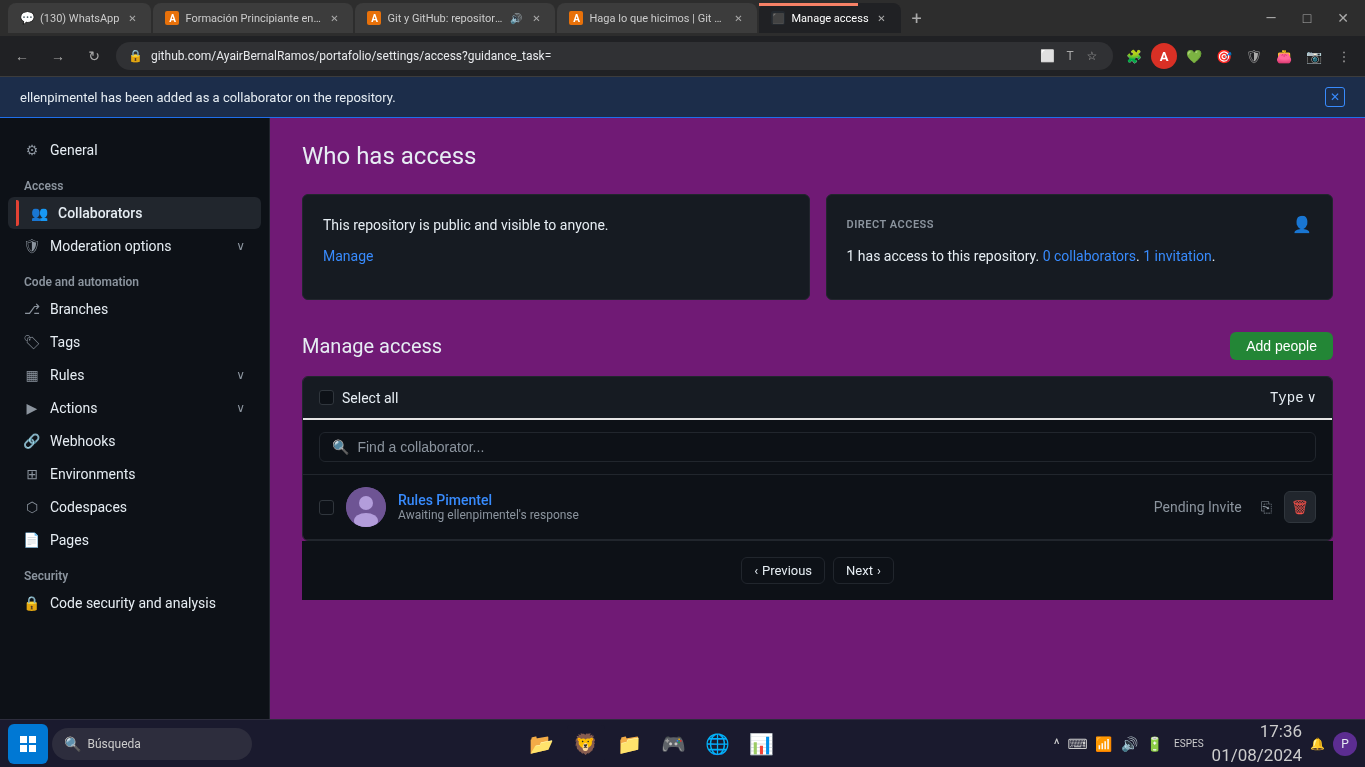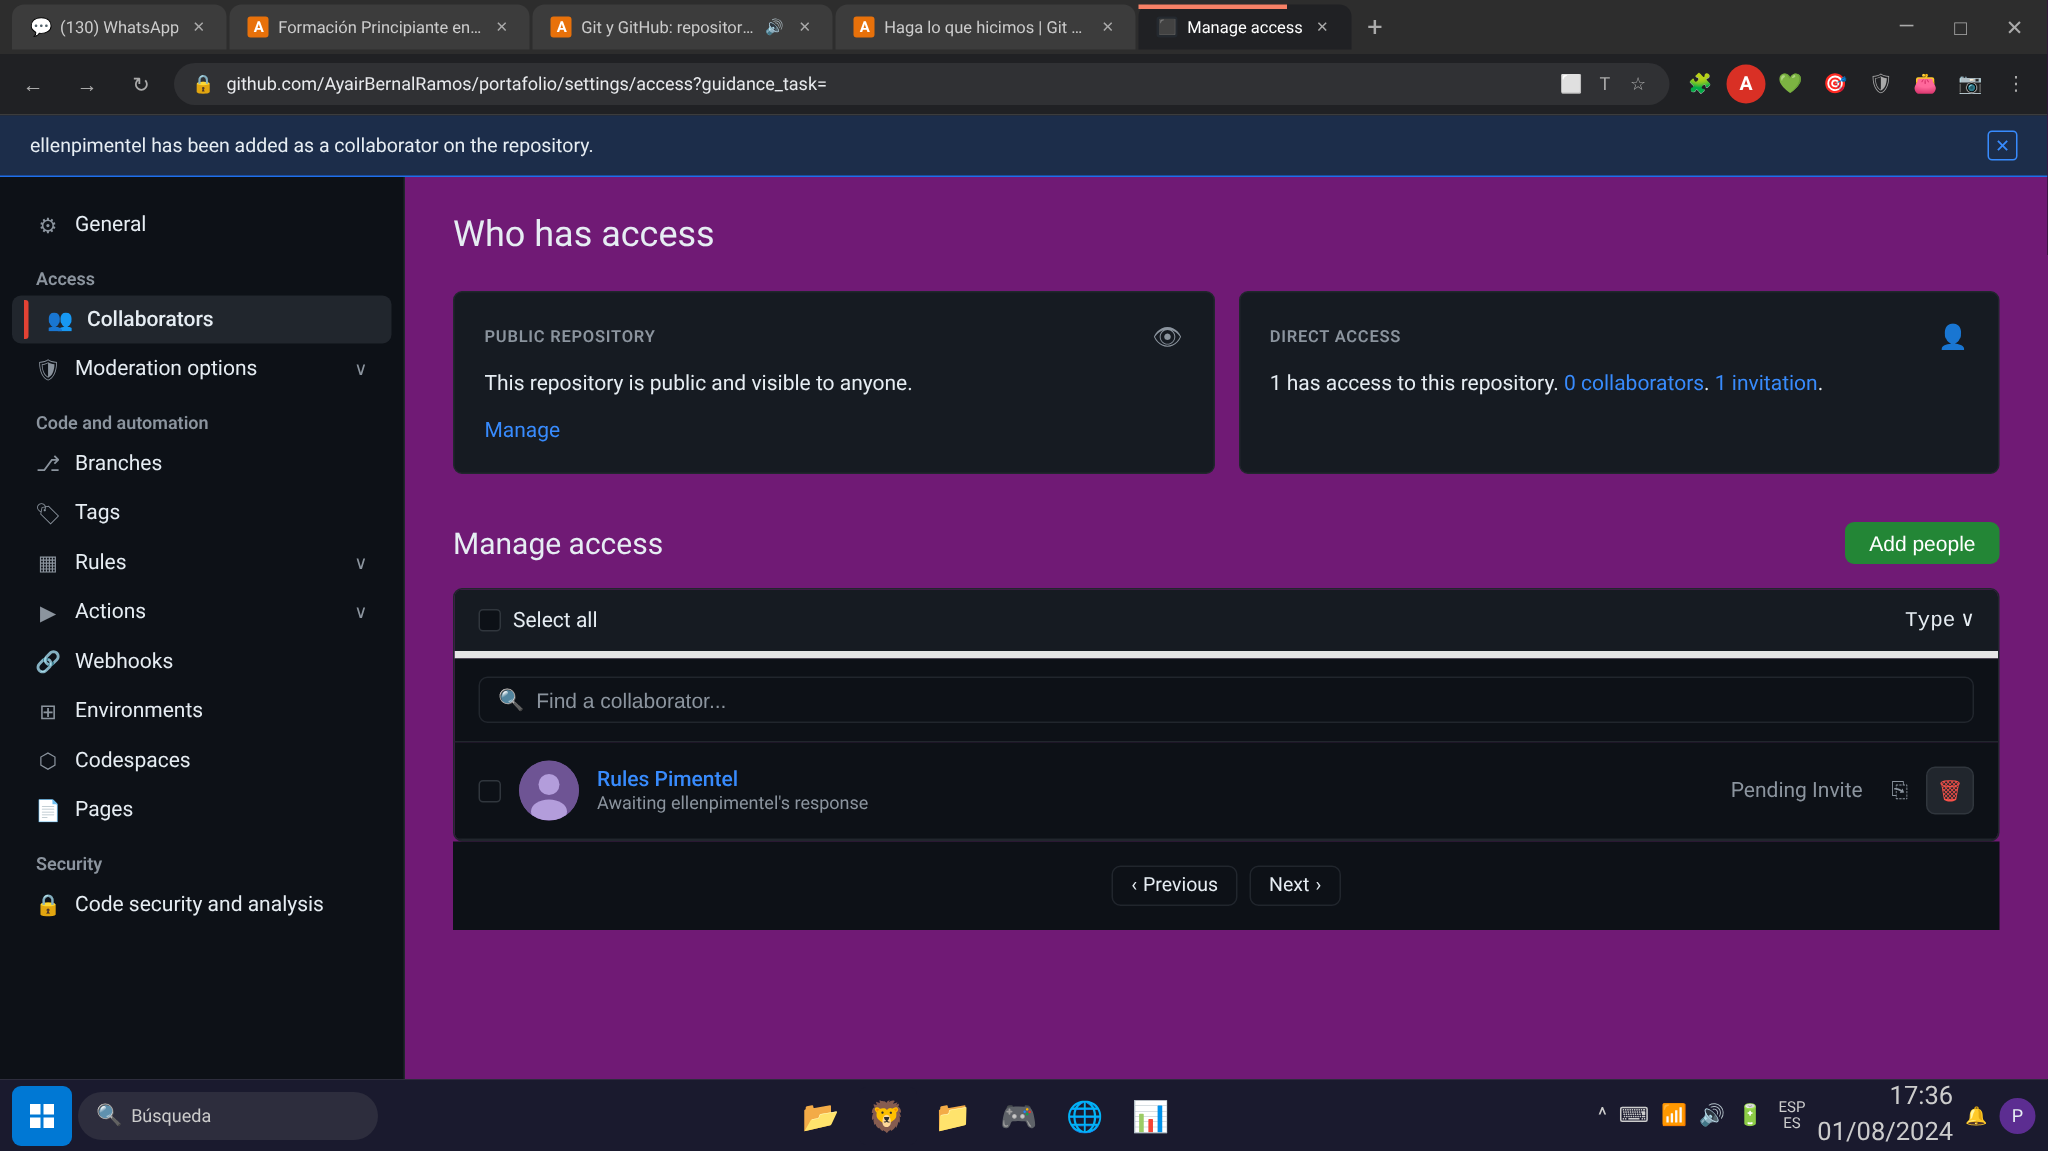--- a/index.html
+++ b/index.html
@@ -339,21 +339,21 @@
     .access-table {
       border: 1px solid #21262d;
       border-radius: 6px;
       overflow: hidden;
     }
 
     .table-toolbar {
       display: flex;
       align-items: center;
       padding: 12px 16px;
-      border-bottom: 5px solid #e5e5e5;
+      border-bottom: 2px solid #e5e5e5;
       background: #161b22;
       gap: 12px;
     }
 
     .checkbox-wrapper {
       display: flex;
       align-items: center;
       gap: 8px;
     }
 
@@ -770,24 +770,20 @@
       <span>Code security and analysis</span>
     </div>
   </div>
 
   <div class="content">
     <h1 class="page-title">Who has access</h1>
 
     <div class="access-cards">
 
       <div class="access-card">
-        <div class="card-header">
-          <span class="card-type">PUBLIC REPOSITORY</span>
-          <span class="card-icon">👁</span>
-        </div>
         <div class="card-body">This repository is public and visible to anyone.</div>
         <a class="card-link">Manage</a>
       </div>
 
       <div class="access-card">
         <div class="card-header">
           <span class="card-type">DIRECT ACCESS</span>
           <span class="card-icon">👤</span>
         </div>
         <div class="card-body">
@@ -882,21 +878,21 @@
   </div>
 
   <div class="taskbar-right">
     <div class="taskbar-tray">
       <span class="taskbar-tray-icon">^</span>
       <span class="taskbar-tray-icon">⌨</span>
       <span class="taskbar-tray-icon">📶</span>
       <span class="taskbar-tray-icon">🔊</span>
       <span class="taskbar-tray-icon">🔋</span>
     </div>
-    <div style="display:flex;flex-direction:column;align-items:center;font-size:10px;color:#ccc;cursor:pointer;">
+    <div style="display:flex;flex-direction:row;align-items:center;font-size:10px;color:#ccc;cursor:pointer;">
       <span>ESP</span>
       <span>ES</span>
     </div>
     <div class="taskbar-clock">
       <div>17:36</div>
       <div>01/08/2024</div>
     </div>
     <span class="taskbar-notification">🔔</span>
     <div style="width:24px;height:24px;background:#5c2d91;border-radius:50%;display:flex;align-items:center;justify-content:center;font-size:12px;cursor:pointer;">P</div>
   </div>

